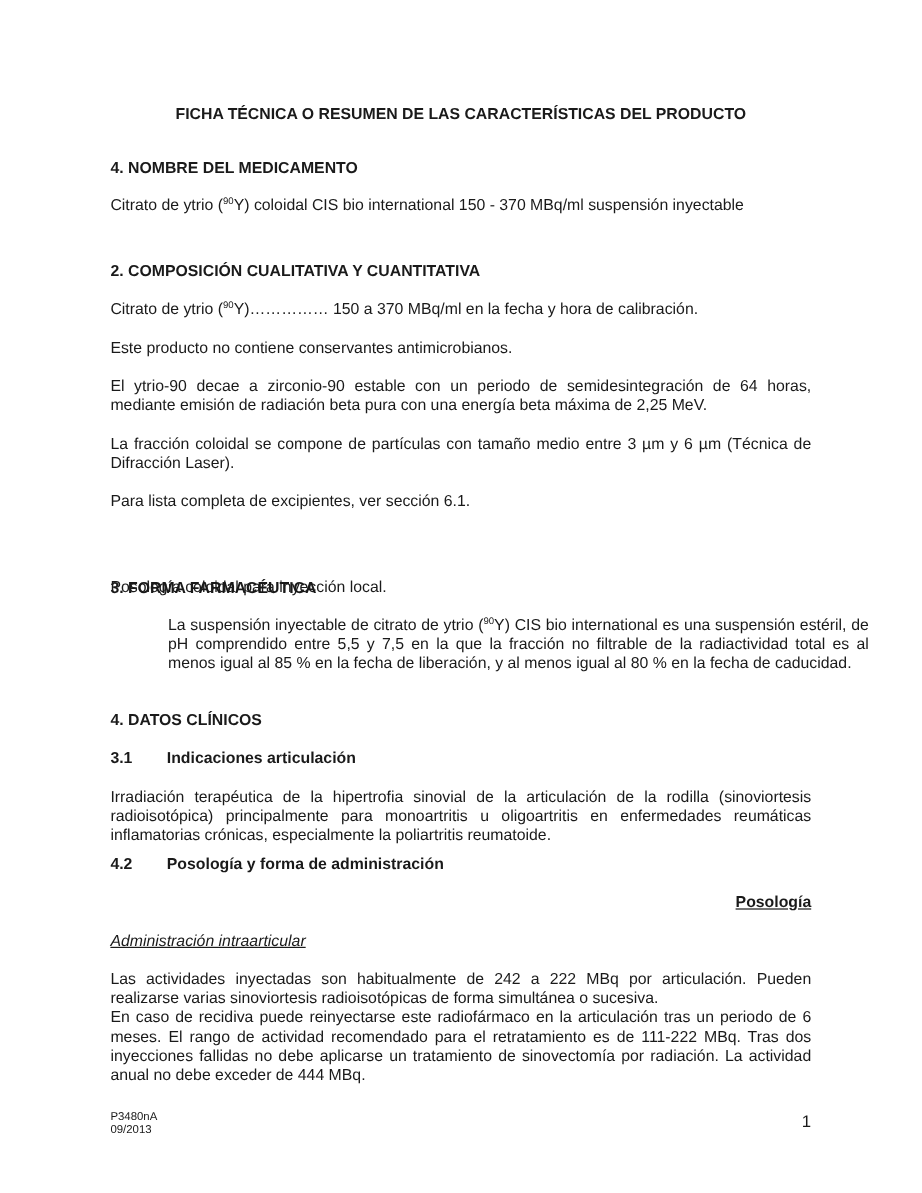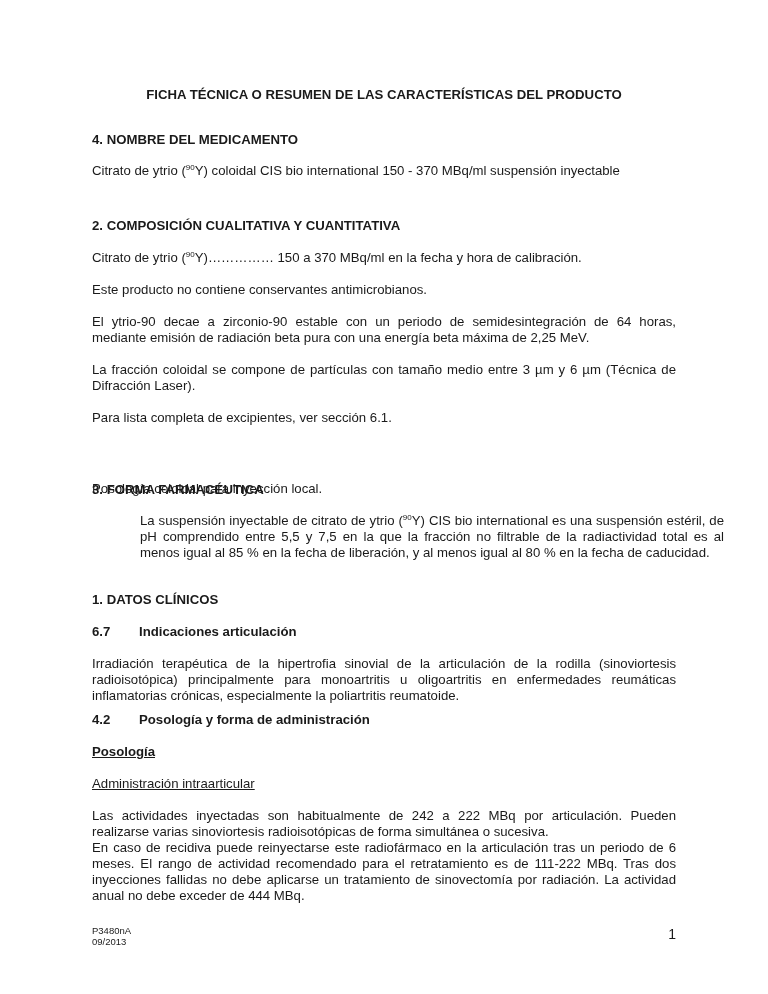--- a/index.html
+++ b/index.html
@@ -10,22 +10,22 @@
     }
     .page { position: absolute; left: 0; top: 0; width: 768px; height: 890px; }
     .abs { position: absolute; }
     .content { left: 92px; width: 584px; }
     .title { left: 0; width: 768px; text-align: center; font-weight: bold; top: 87px; font-size: 13.2px; }
     .h1 { font-weight: bold; }
     .h2 { font-weight: bold; }
     .h2 .num { display: inline-block; width: 47px; }
     .just { text-align: justify; text-align-last: left; }
     .u { text-decoration: underline; }
-    .bold { font-weight: bold; }
-    .ital { }
+    .bold { font-weight: bold; text-align: right; }
+    .ital { font-style: italic; }
     sup { font-size: 8px; line-height: 0; vertical-align: 5px; }
     p { margin: 0; }
     .footer-left { left: 92px; top: 925px; font-size: 9.5px; line-height: 11px; }
     .footer-right { left: 656px; top: 926px; font-size: 14px; width: 20px; text-align: right; }
   </style>
 </head>
 <body>
 
 <div class="page">
 
@@ -38,22 +38,22 @@
   <p class="abs content" style="top:250px;"><span>Citrato de ytrio (</span><sup>90</sup><span>Y)…………… 150 a 370 MBq/ml en la fecha y hora de calibración.</span></p>
   <p class="abs content" style="top:282px;">Este producto no contiene conservantes antimicrobianos.</p>
   <p class="abs content just" style="top:314px;">El ytrio-90 decae a zirconio-90 estable con un periodo de semidesintegración de 64 horas, mediante emisión de radiación beta pura con una energía beta máxima de 2,25 MeV.</p>
   <p class="abs content just" style="top:362px;">La fracción coloidal se compone de partículas con tamaño medio entre 3 µm y 6 µm (Técnica de Difracción Laser).</p>
   <p class="abs content" style="top:410px;">Para lista completa de excipientes, ver sección 6.1.</p>
 
   <div class="abs content h1" style="top:449px;margin-top:33px;">3. FORMA FARMACÉUTICA</div>
   <p class="abs content" style="top:481px;">Posología coloidal para inyección local.</p>
   <p class="abs content just" style="top:513px;margin-left:48px;"><span>La suspensión inyectable de citrato de ytrio (</span><sup>90</sup><span>Y) CIS bio international es una suspensión estéril, de pH comprendido entre 5,5 y 7,5 en la que la fracción no filtrable de la radiactividad total es al menos igual al 85 % en la fecha de liberación, y al menos igual al 80 % en la fecha de caducidad.</span></p>
 
-  <div class="abs content h1" style="top:592px;">1. DATOS CLÍNICOS</div>
-  <div class="abs content h2" style="top:624px;"><span class="num">6.7</span><span>Indicaciones articulación</span></div>
+  <div class="abs content h1" style="top:592px;">4. DATOS CLÍNICOS</div>
+  <div class="abs content h2" style="top:624px;"><span class="num">3.1</span><span>Indicaciones articulación</span></div>
   <p class="abs content just" style="top:656px;">Irradiación terapéutica de la hipertrofia sinovial de la articulación de la rodilla (sinoviortesis radioisotópica) principalmente para monoartritis u oligoartritis en enfermedades reumáticas inflamatorias crónicas, especialmente la poliartritis reumatoide.</p>
   <div class="abs content h2" style="top:712px;"><span class="num">4.2</span><span>Posología y forma de administración</span></div>
   <div class="abs content bold u" style="top:744px;">Posología</div>
   <div class="abs content ital u" style="top:776px;">Administración intraarticular</div>
   <p class="abs content just" style="top:808px;">Las actividades inyectadas son habitualmente de 242 a 222 MBq por articulación. Pueden realizarse varias sinoviortesis radioisotópicas de forma simultánea o sucesiva.</p>
   <p class="abs content just" style="top:840px;">En caso de recidiva puede reinyectarse este radiofármaco en la articulación tras un periodo de 6 meses. El rango de actividad recomendado para el retratamiento es de 111-222 MBq. Tras dos inyecciones fallidas no debe aplicarse un tratamiento de sinovectomía por radiación. La actividad anual no debe exceder de 444 MBq.</p>
 
   <div class="abs footer-left">
     <div>P3480nA</div>
     <div>09/2013</div>

